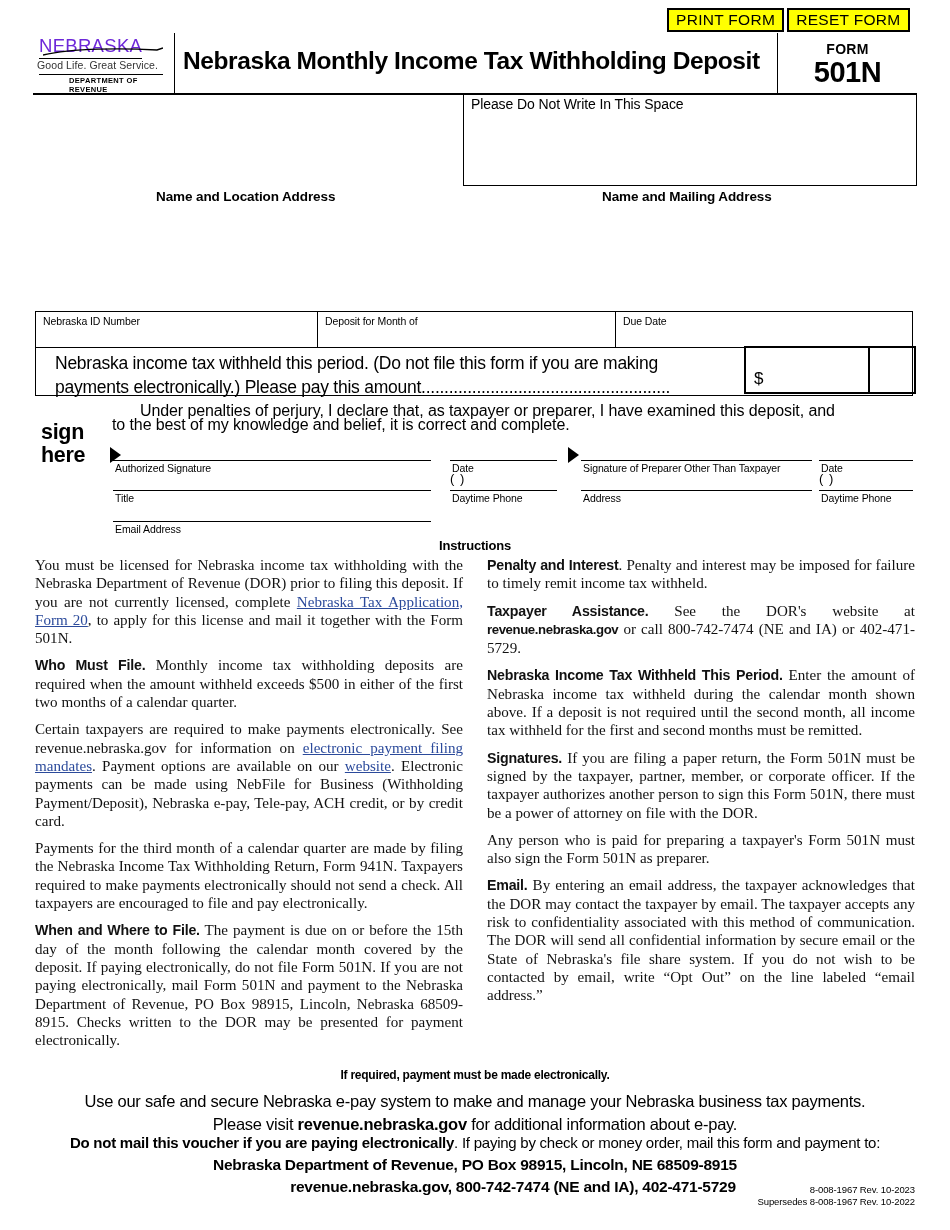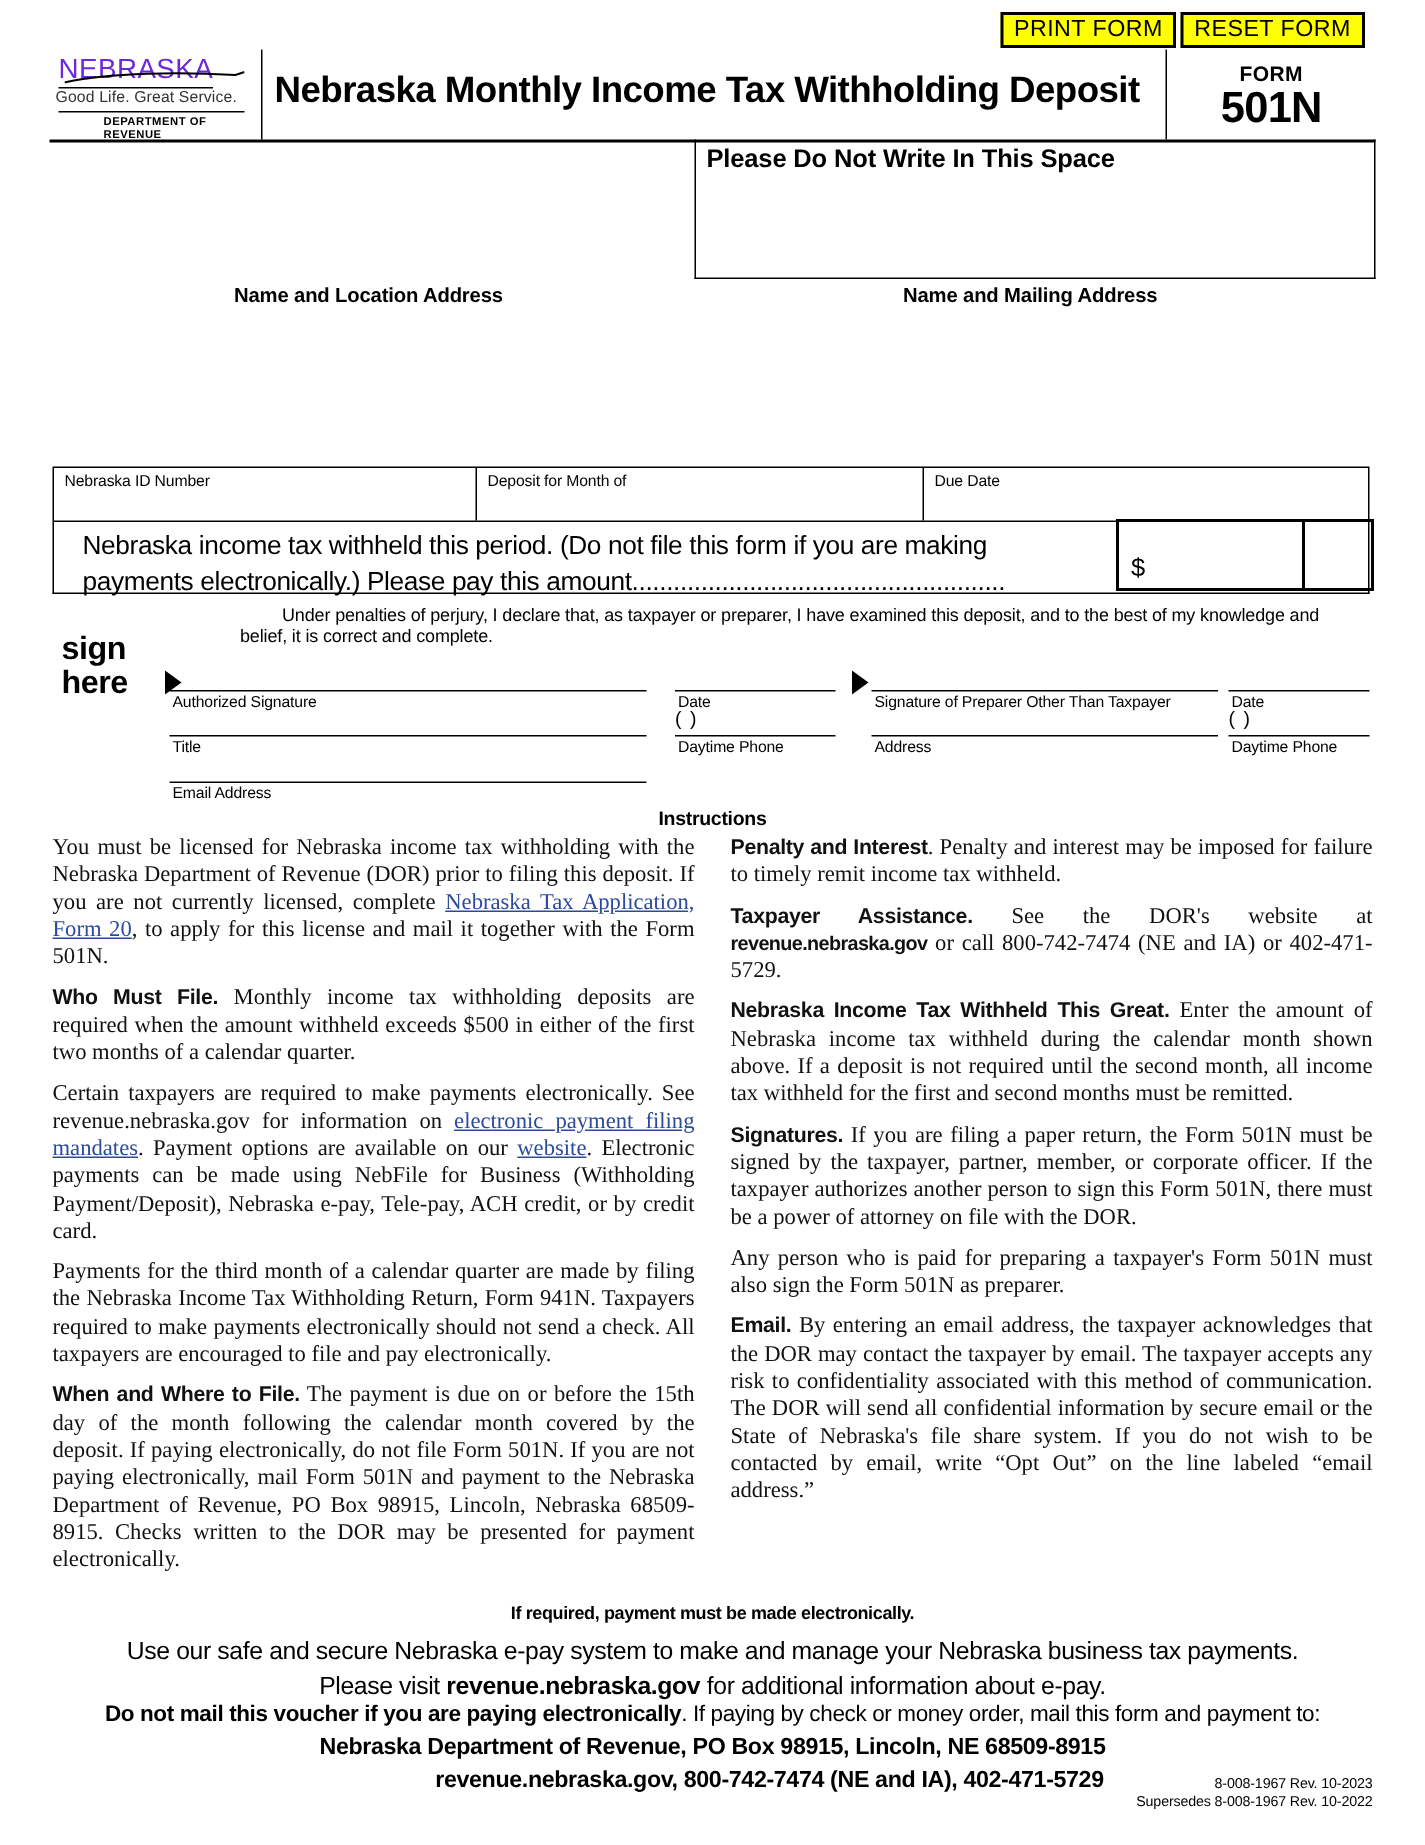--- a/index.html
+++ b/index.html
@@ -155,22 +155,22 @@
     width: 454px;
     height: 93px;
     border: 1.2px solid #000;
     border-top: none;
     box-sizing: border-box;
   }
   .donotwrite-label {
     position: absolute;
     left: 7px;
     top: 3px;
-    font-size: 17px;
-    font-weight: bold;
+    font-size: 14px;
+    font-weight: normal;
     letter-spacing: -0.1px;
   }
   .addr-label {
     position: absolute;
     font-size: 13.5px;
     font-weight: bold;
     letter-spacing: -0.1px;
   }
   #loc-addr-label { left: 156px; top: 189px; }
   #mail-addr-label { left: 602px; top: 189px; }
@@ -255,25 +255,24 @@
     right: 0;
     height: 100%;
   }
 
   
   .perjury {
     position: absolute;
     left: 112px;
     top: 404px;
     width: 740px;
-    font-size: 12px;
+    font-size: 16px;
     line-height: 13.5px;
     letter-spacing: -0.1px;
     text-indent: 28px;
-    margin-left: 48px;
   }
   .sign-here {
     position: absolute;
     left: 41px;
     top: 421px;
     font-size: 21.5px;
     font-weight: bold;
     line-height: 23px;
     letter-spacing: -0.3px;
   }
@@ -515,21 +514,21 @@
 
     <p><span class="bh">When and Where to File.</span><span> The payment is due on or before the 15th day of the month following the calendar month covered by the deposit. If paying electronically, do not file Form 501N. If you are not paying electronically, mail Form 501N and payment to the Nebraska Department of Revenue, PO Box 98915, Lincoln, Nebraska 68509-8915. Checks written to the DOR may be presented for payment electronically.</span></p>
   </div>
 
   <div class="col" id="col-right">
     <p><span class="bh">Penalty and Interest</span><span>. Penalty and interest may be imposed for failure to timely remit income tax withheld.</span></p>
 
     <p><span class="bh">Taxpayer Assistance.</span><span> See the DOR's website at </span><span class="bi">revenue.nebraska.gov</span><span> or call 800-742-7474 (NE and IA) or 402-471-5729.</span></p>
 
 
-    <p><span class="bh">Nebraska Income Tax Withheld This Great.</span><span> Enter the amount of Nebraska income tax withheld during the calendar month shown above. If a deposit is not required until the second month, all income tax withheld for the first and second months must be remitted.</span></p>
+    <p><span class="bh">Nebraska Income Tax Withheld This Period.</span><span> Enter the amount of Nebraska income tax withheld during the calendar month shown above. If a deposit is not required until the second month, all income tax withheld for the first and second months must be remitted.</span></p>
 
     <p><span class="bh">Signatures.</span><span> If you are filing a paper return, the Form 501N must be signed by the taxpayer, partner, member, or corporate officer. If the taxpayer authorizes another person to sign this Form 501N, there must be a power of attorney on file with the DOR.</span></p>
 
     <p>Any person who is paid for preparing a taxpayer's Form 501N must also sign the Form 501N as preparer.</p>
 
     <p><span class="bh">Email.</span><span> By entering an email address, the taxpayer acknowledges that the DOR may contact the taxpayer by email. The taxpayer accepts any risk to confidentiality associated with this method of communication. The DOR will send all confidential information by secure email or the State of Nebraska's file share system. If you do not wish to be contacted by email, write “Opt Out” on the line labeled “email address.”</span></p>
   </div>
 
   <div class="foot" id="foot-1">If required, payment must be made electronically.</div>
 

